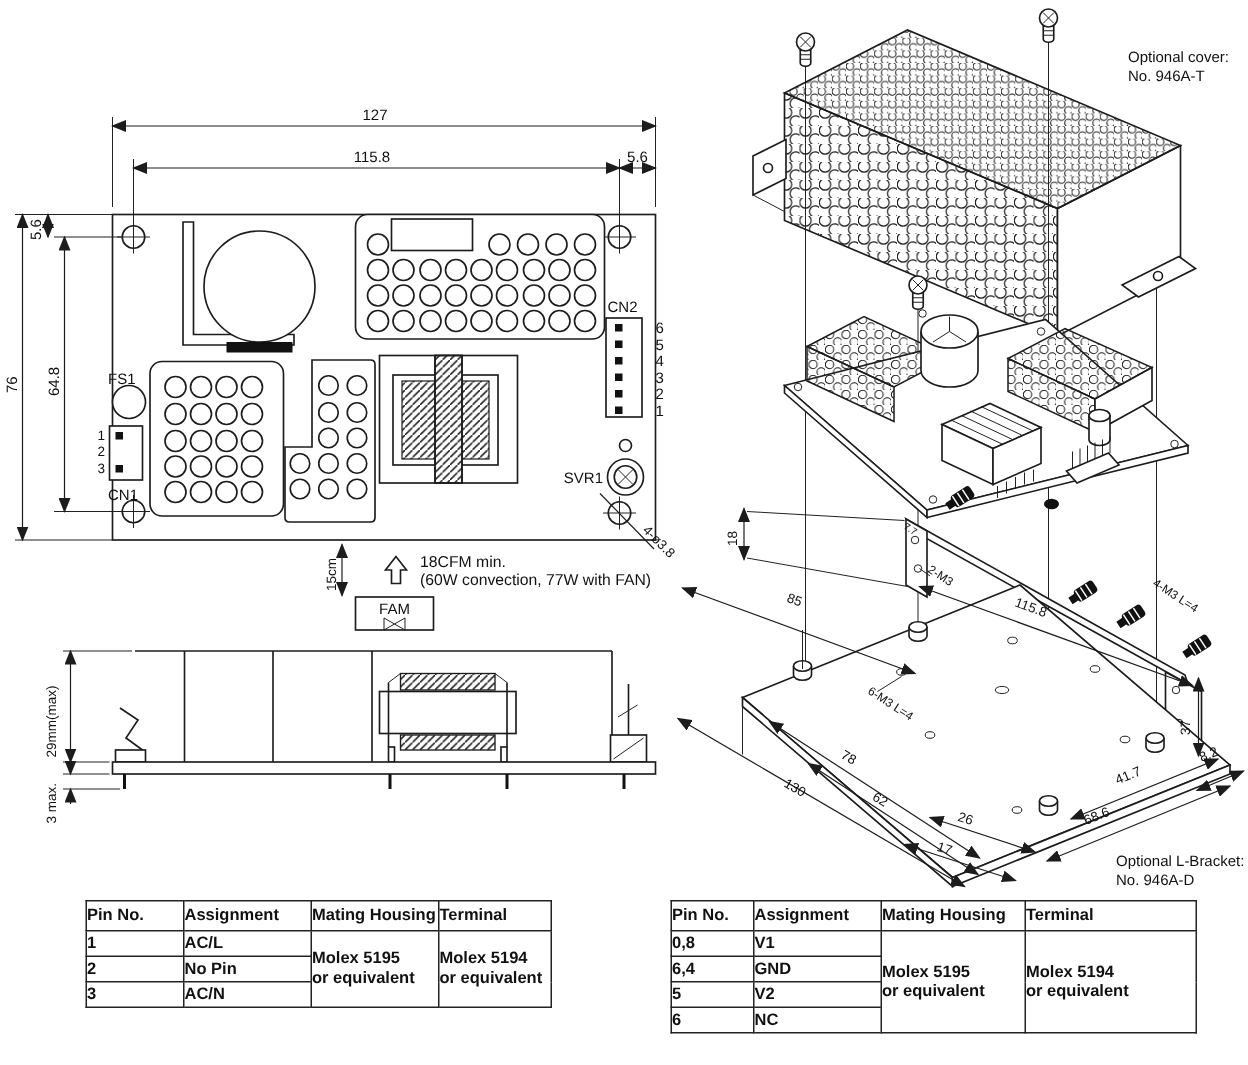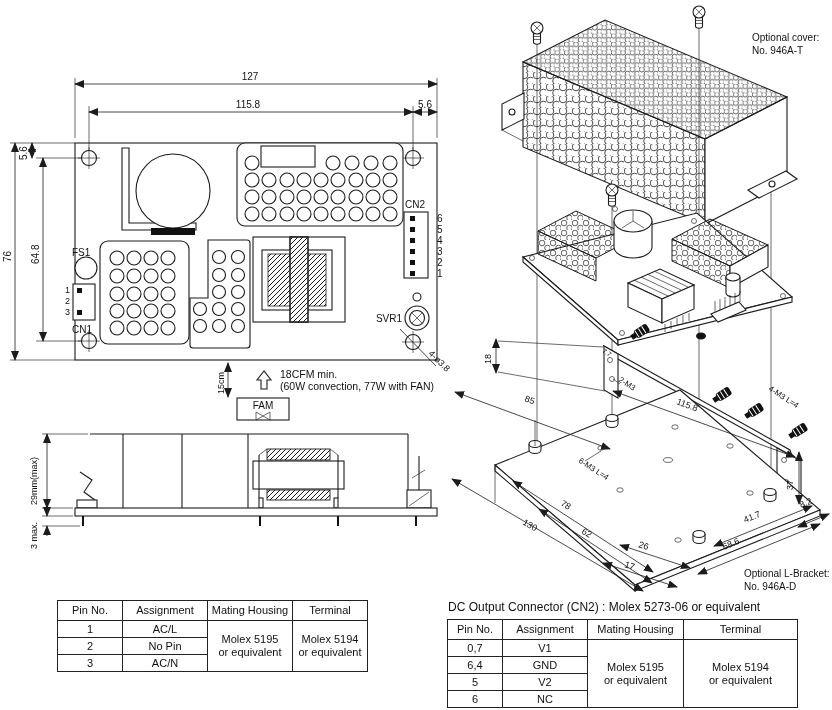--- a/index.html
+++ b/index.html
@@ -8,21 +8,21 @@
   svg text{fill:#111;font-family:"Liberation Sans",sans-serif;}
   .t9{font-size:9px;} .t10{font-size:10px;} .t8{font-size:8px;} .t65{font-size:6.5px;} .t105{font-size:10.5px;}
   .ln{stroke:#1c1c1c;stroke-width:1.1;fill:none;}
   .lw{stroke:#1c1c1c;stroke-width:1.1;fill:#fff;}
   .tn{stroke:#1c1c1c;stroke-width:.65;fill:none;}
   .dm{stroke:#1c1c1c;stroke-width:.8;fill:none;}
   .blk{fill:#111;stroke:none;}
   .tbl{position:absolute;}
   .tbl-title{font-size:12px;margin:0 0 5px 1px;white-space:nowrap;}
   table{border-collapse:collapse;table-layout:fixed;}
-  th,td{border:1.2px solid #222;font-size:11px;font-weight:normal;text-align:center;vertical-align:middle;padding:0;height:16px;line-height:1.15;}
+  th,td{border:1.2px solid #222;font-size:11px;font-weight:bold;text-align:left;vertical-align:middle;padding:0;height:16px;line-height:1.15;}
   th{height:19px;}
   td span{display:block;}
 </style>
 </head>
 <body>
 
 <svg width="832" height="710" viewBox="0 0 832 710">
 <defs>
   <marker id="arwE" markerUnits="userSpaceOnUse" markerWidth="10" markerHeight="8" refX="9" refY="4" orient="auto">
         <path d="M0,0 L10,4 L0,8 z" fill="#1c1c1c"></path>
@@ -456,31 +456,30 @@
     </tr>
     <tr>
       <td>3</td>
       <td>AC/N</td>
     </tr>
   </tbody>
     </table>
 </div>
 
 <div class="tbl" style="left:447px;top:600px;">
-  <div class="tbl-title">DC Output Connector (CN2) : Molex 5273-06 or equivalent</div>
   <table>
     <tbody>
         <tr>
       <th style="width:54px">Pin No.</th>
       <th style="width:84px">Assignment</th>
       <th style="width:95px">Mating Housing</th>
       <th style="width:113px">Terminal</th>
     </tr>
     <tr>
-      <td style="height:14px">0,7</td>
+      <td style="height:14px">0,8</td>
       <td>V1</td>
       <td rowspan="4">
         <span>Molex 5195</span>
         <span>or equivalent</span>
       </td>
       <td rowspan="4">
         <span>Molex 5194</span>
         <span>or equivalent</span>
       </td>
     </tr>

